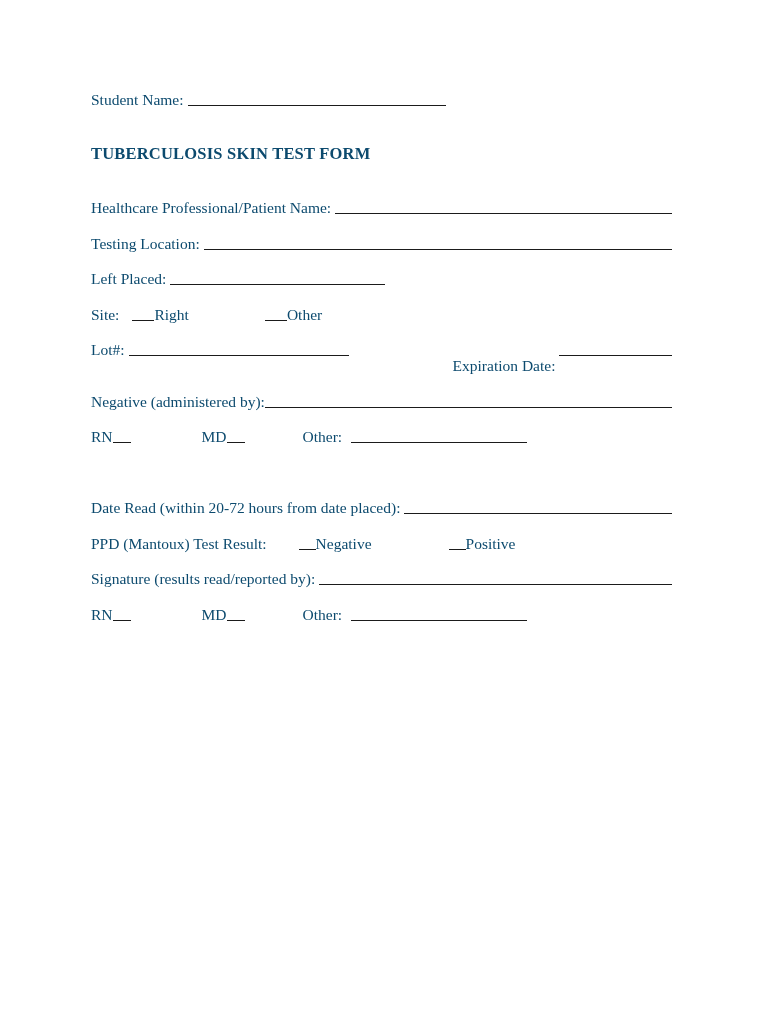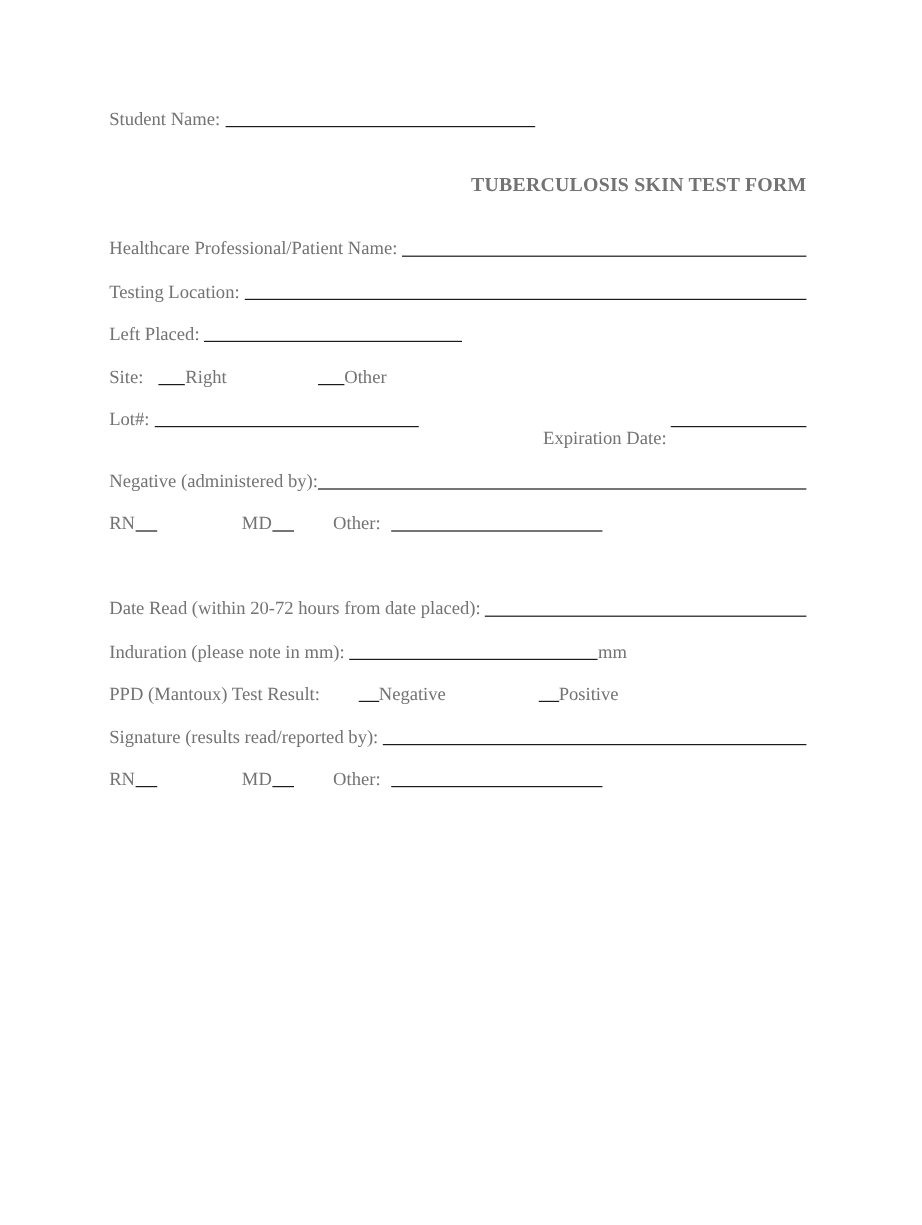--- a/index.html
+++ b/index.html
@@ -6,21 +6,21 @@
     margin: 0;
     padding: 0;
     background: #ffffff;
   }
   .page {
     position: relative;
     width: 768px;
     height: 1021px;
     background: #ffffff;
     font-family: "Liberation Serif", "DejaVu Serif", serif;
-    color: #737373;
+    color: #0c4a6e;
     overflow: hidden;
     box-sizing: border-box;
   }
   .content {
     padding: 90px 96px 0 91px; 
   }
   .row {
     display: flex;
     align-items: flex-start;
     font-size: 15.5px;
@@ -35,33 +35,33 @@
     display: inline-block;
     height: 15px;               
     border-bottom: 1.6px solid #1b1b1b;
     box-sizing: content-box;
   }
   .grow { flex: 1 1 auto; }
   .title {
     font-size: 16.5px;
     font-weight: bold;
     line-height: 19px;
-    text-align: right;
+    text-align: left;
     margin: 35px 0 35px 0;
     letter-spacing: 0.2px;
   }
   .section-gap { margin-top: 52px; }  
 
   
   .ml4   { margin-left: 4px; }
   .ml8   { margin-left: 9px; }
   .ml13  { margin-left: 13px; }
   .ml25  { margin-left: 32px; }
   .ml48  { margin-left: 71px; }
-  .ml49  { margin-left: 33px; }
+  .ml49  { margin-left: 58px; }
   .ml76  { margin-left: 76px; }
   .ml77  { margin-left: 77px; }
   .ml104 { margin-left: 104px; margin-top: 16px; }
   .w258 { width: 258px; }
   .w220 { width: 220px; }
   .w215 { width: 215px; }
   .w207 { width: 207px; }
   .w176 { width: 176px; }
   .w22  { width: 22px; }
   .w18  { width: 18px; }
@@ -122,25 +122,20 @@
       <span class="blank w18"></span>
       <span class="lbl ml49">Other:</span>
       <span class="blank w176 ml8"></span>
     </div>
 
     <div class="row section-gap">
       <span class="lbl">Date Read (within 20-72 hours from date placed):</span>
       <span class="blank grow ml4"></span>
     </div>
 
-    <div class="row">
-      <span class="lbl">Induration (please note in mm):</span>
-      <span class="blank w207 ml4"></span>
-      <span class="lbl">mm</span>
-    </div>
 
     <div class="row">
       <span class="lbl">PPD (Mantoux) Test Result:</span>
       <span class="blank w17 ml25"></span>
       <span class="lbl">Negative</span>
       <span class="blank w17 ml77"></span>
       <span class="lbl">Positive</span>
     </div>
 
     <div class="row">

